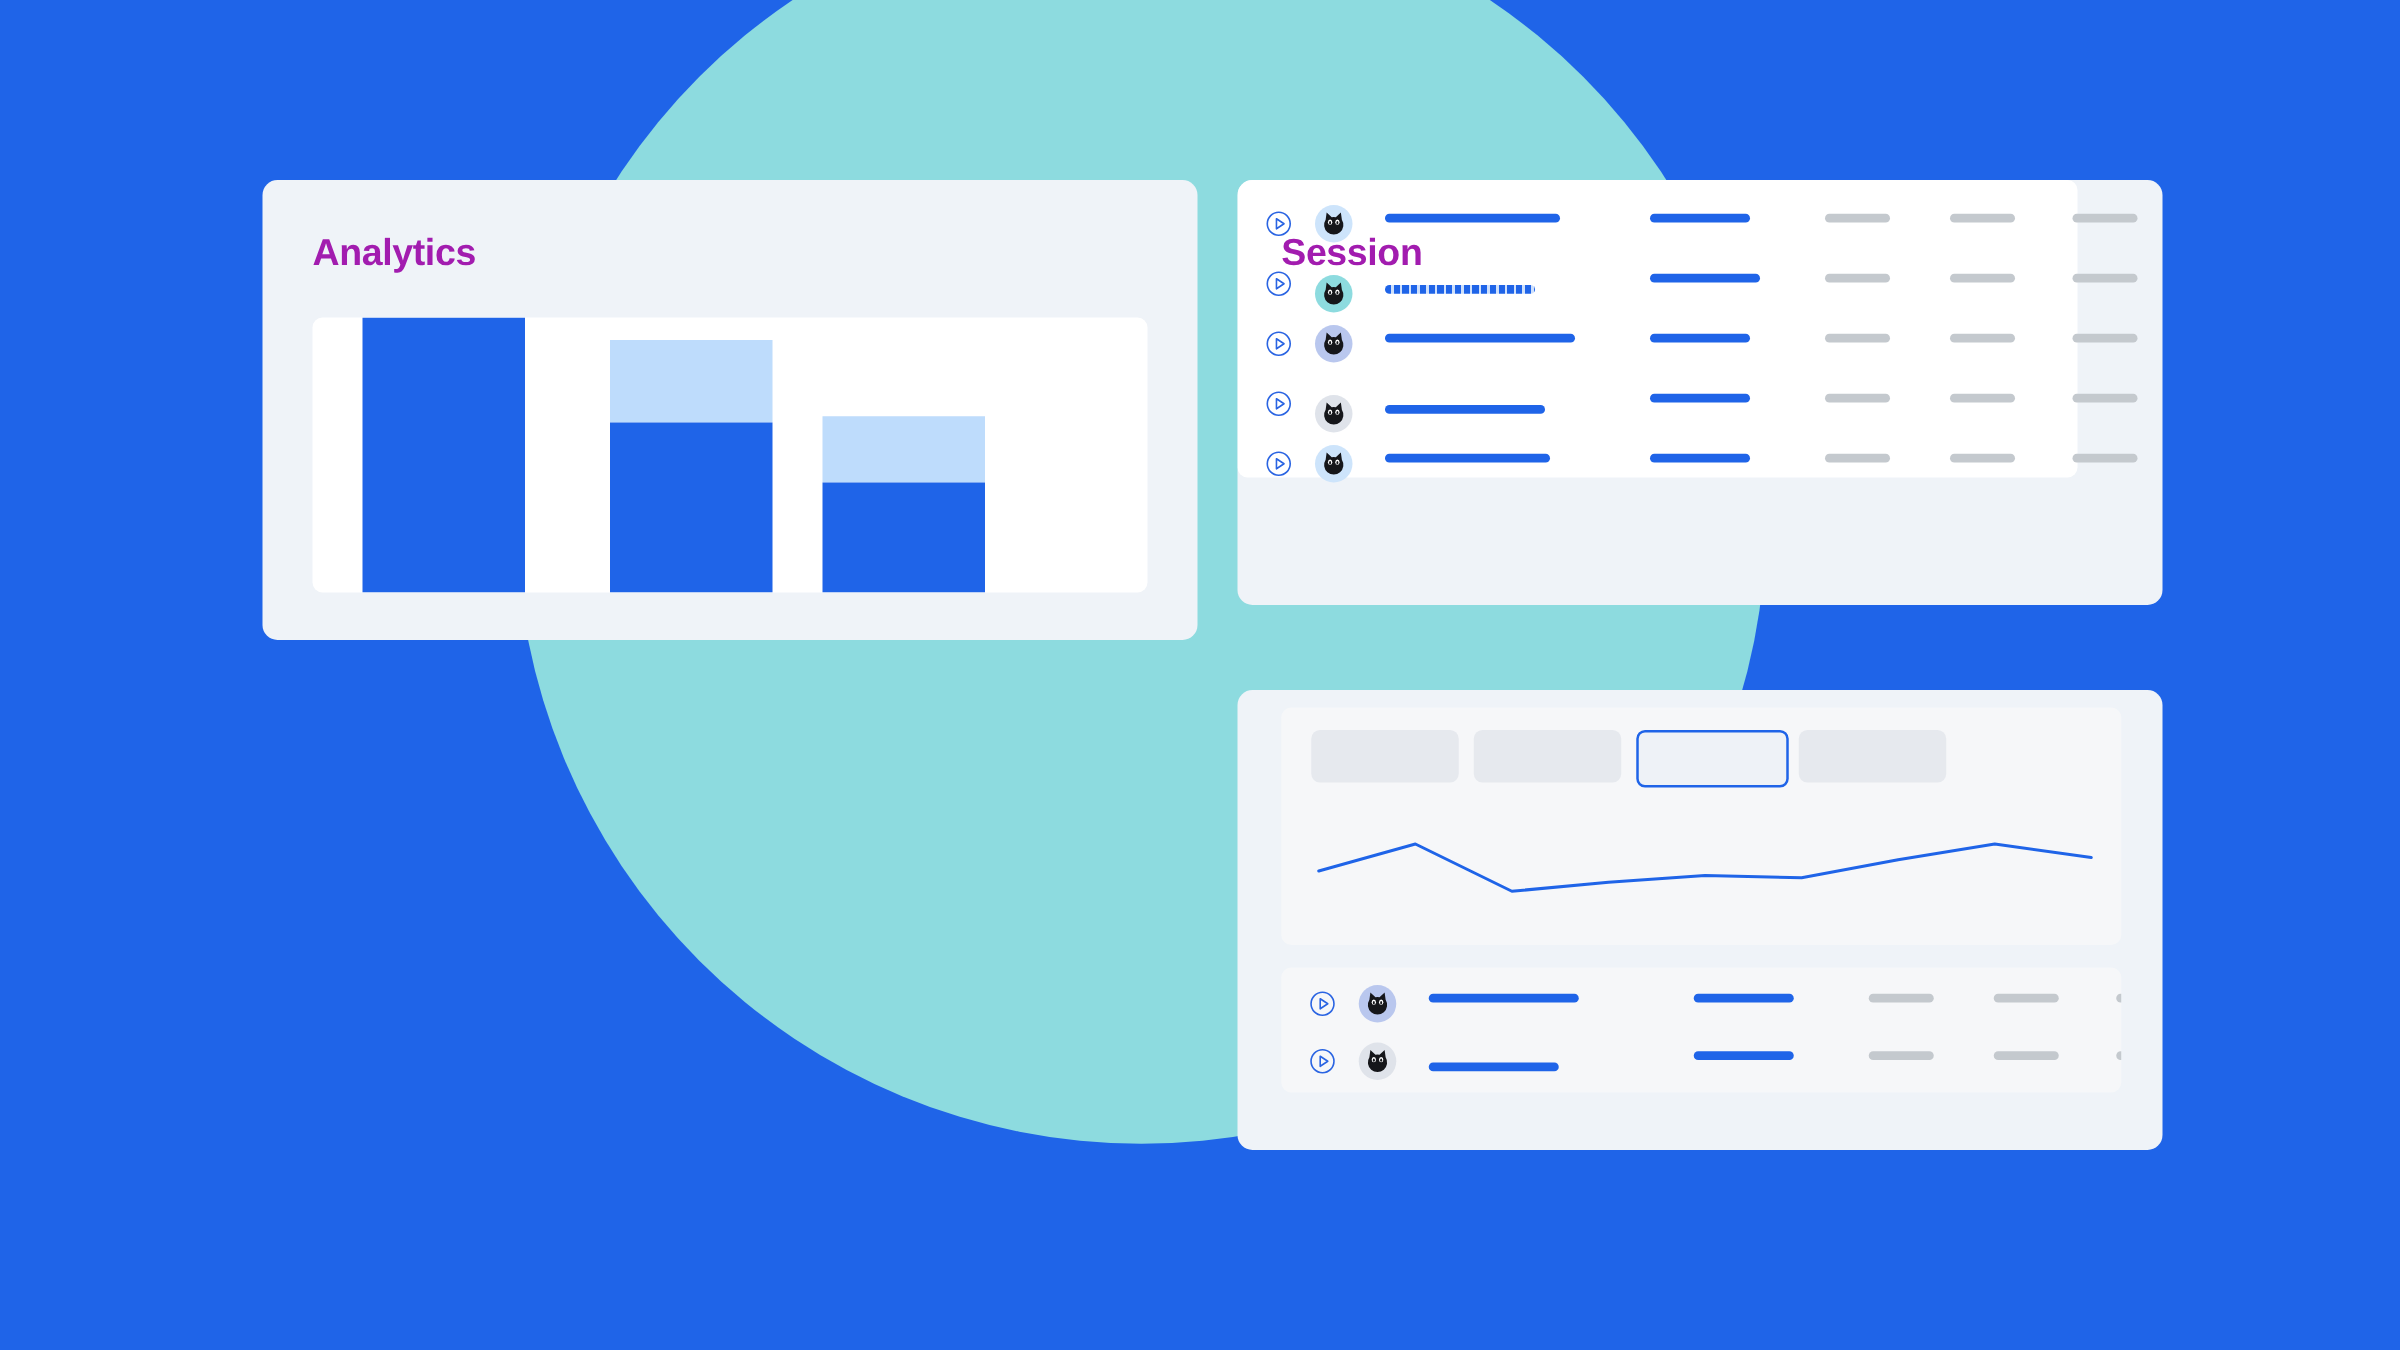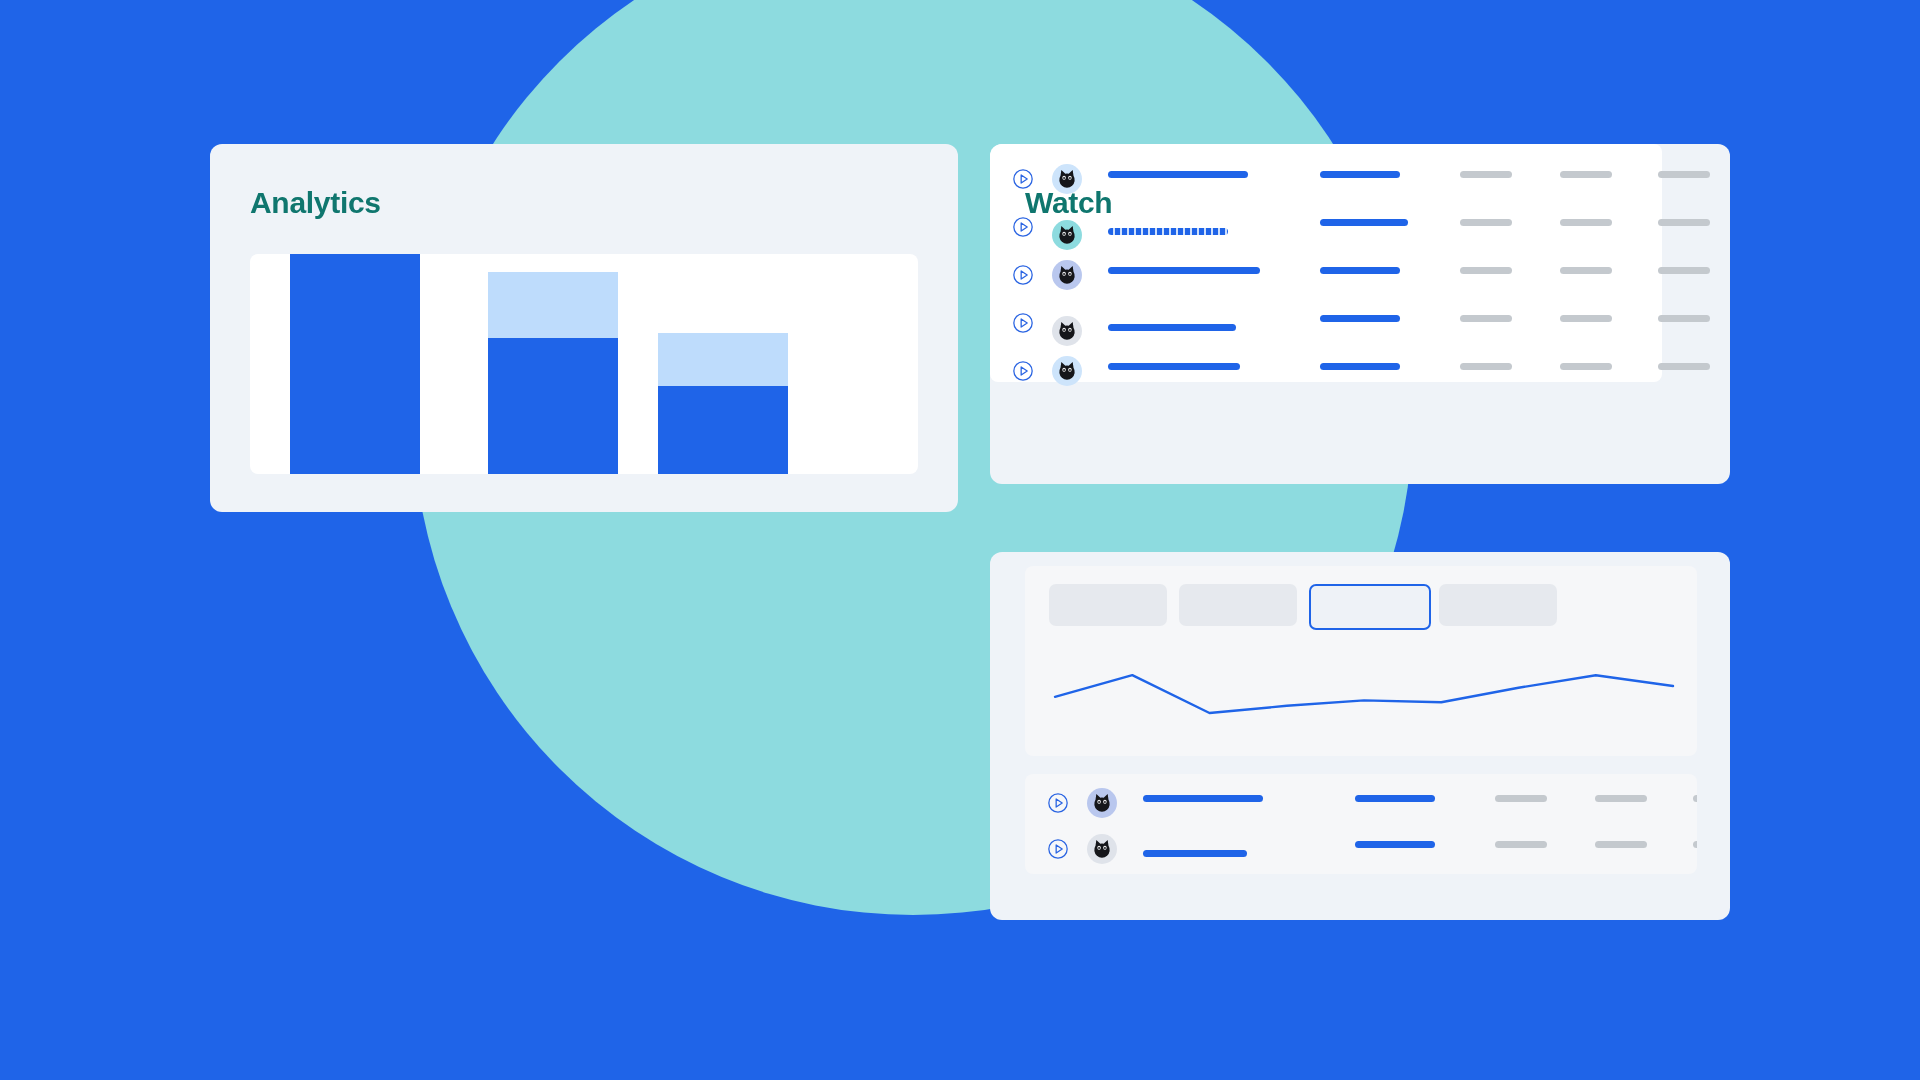--- a/index.html
+++ b/index.html
@@ -14,21 +14,21 @@
   .bg-circle{
     position:absolute;left:413px;top:-85px;width:1000px;height:1000px;
     border-radius:50%;background:#8ddbdf;
   }
 
   
   .card{
     position:absolute;background:#eff3f8;border-radius:12px;overflow:hidden;
   }
   .card-title{
-    position:absolute;font-size:30px;font-weight:700;color:#0f766e;
+    position:absolute;font-size:30px;font-weight:700;color:#a21caf;
     letter-spacing:-0.3px;white-space:nowrap;
   }
   .inner-white{position:absolute;background:#ffffff;border-radius:8px;overflow:hidden;}
 
   
   #card-analytics{left:210px;top:144px;width:748px;height:368px;}
   #analytics-title{left:40px;top:42px;}
   #analytics-plot{left:40px;top:110px;width:668px;height:220px;}
   .bar-wrap{position:absolute;bottom:0;width:130px;}
   .bar-top{width:100%;background:#bedcfc;}
@@ -101,21 +101,21 @@
           <div class="bar-bot" style="height: 136.4px;"></div>
         </div>
         <div class="bar-wrap" style="left: 408px; height: 140.8px;">
           <div class="bar-top" style="height: 52.8px;"></div>
           <div class="bar-bot" style="height: 88px;"></div>
         </div>
       </div>
   </div>
 
   <div class="card" id="card-survey">
-    <div class="card-title" id="survey-title">Watch</div>
+    <div class="card-title" id="survey-title">Session</div>
     <div id="survey-table">
         <div class="row" style="top: 14px;">
           <span class="play-ico">
             <svg viewBox="0 0 24 24">
               <circle cx="12" cy="12" r="10" fill="none" stroke="#2a64e2" stroke-width="1.4"></circle>
               <path d="M10 7.6 L16.6 12 L10 16.4 Z" fill="none" stroke="#2a64e2" stroke-width="1.4" stroke-linejoin="round"></path>
             </svg>
           </span>
           <span class="avatar" style="background: rgb(205, 228, 251); top: 6px;">
             <svg viewBox="0 0 32 32">

